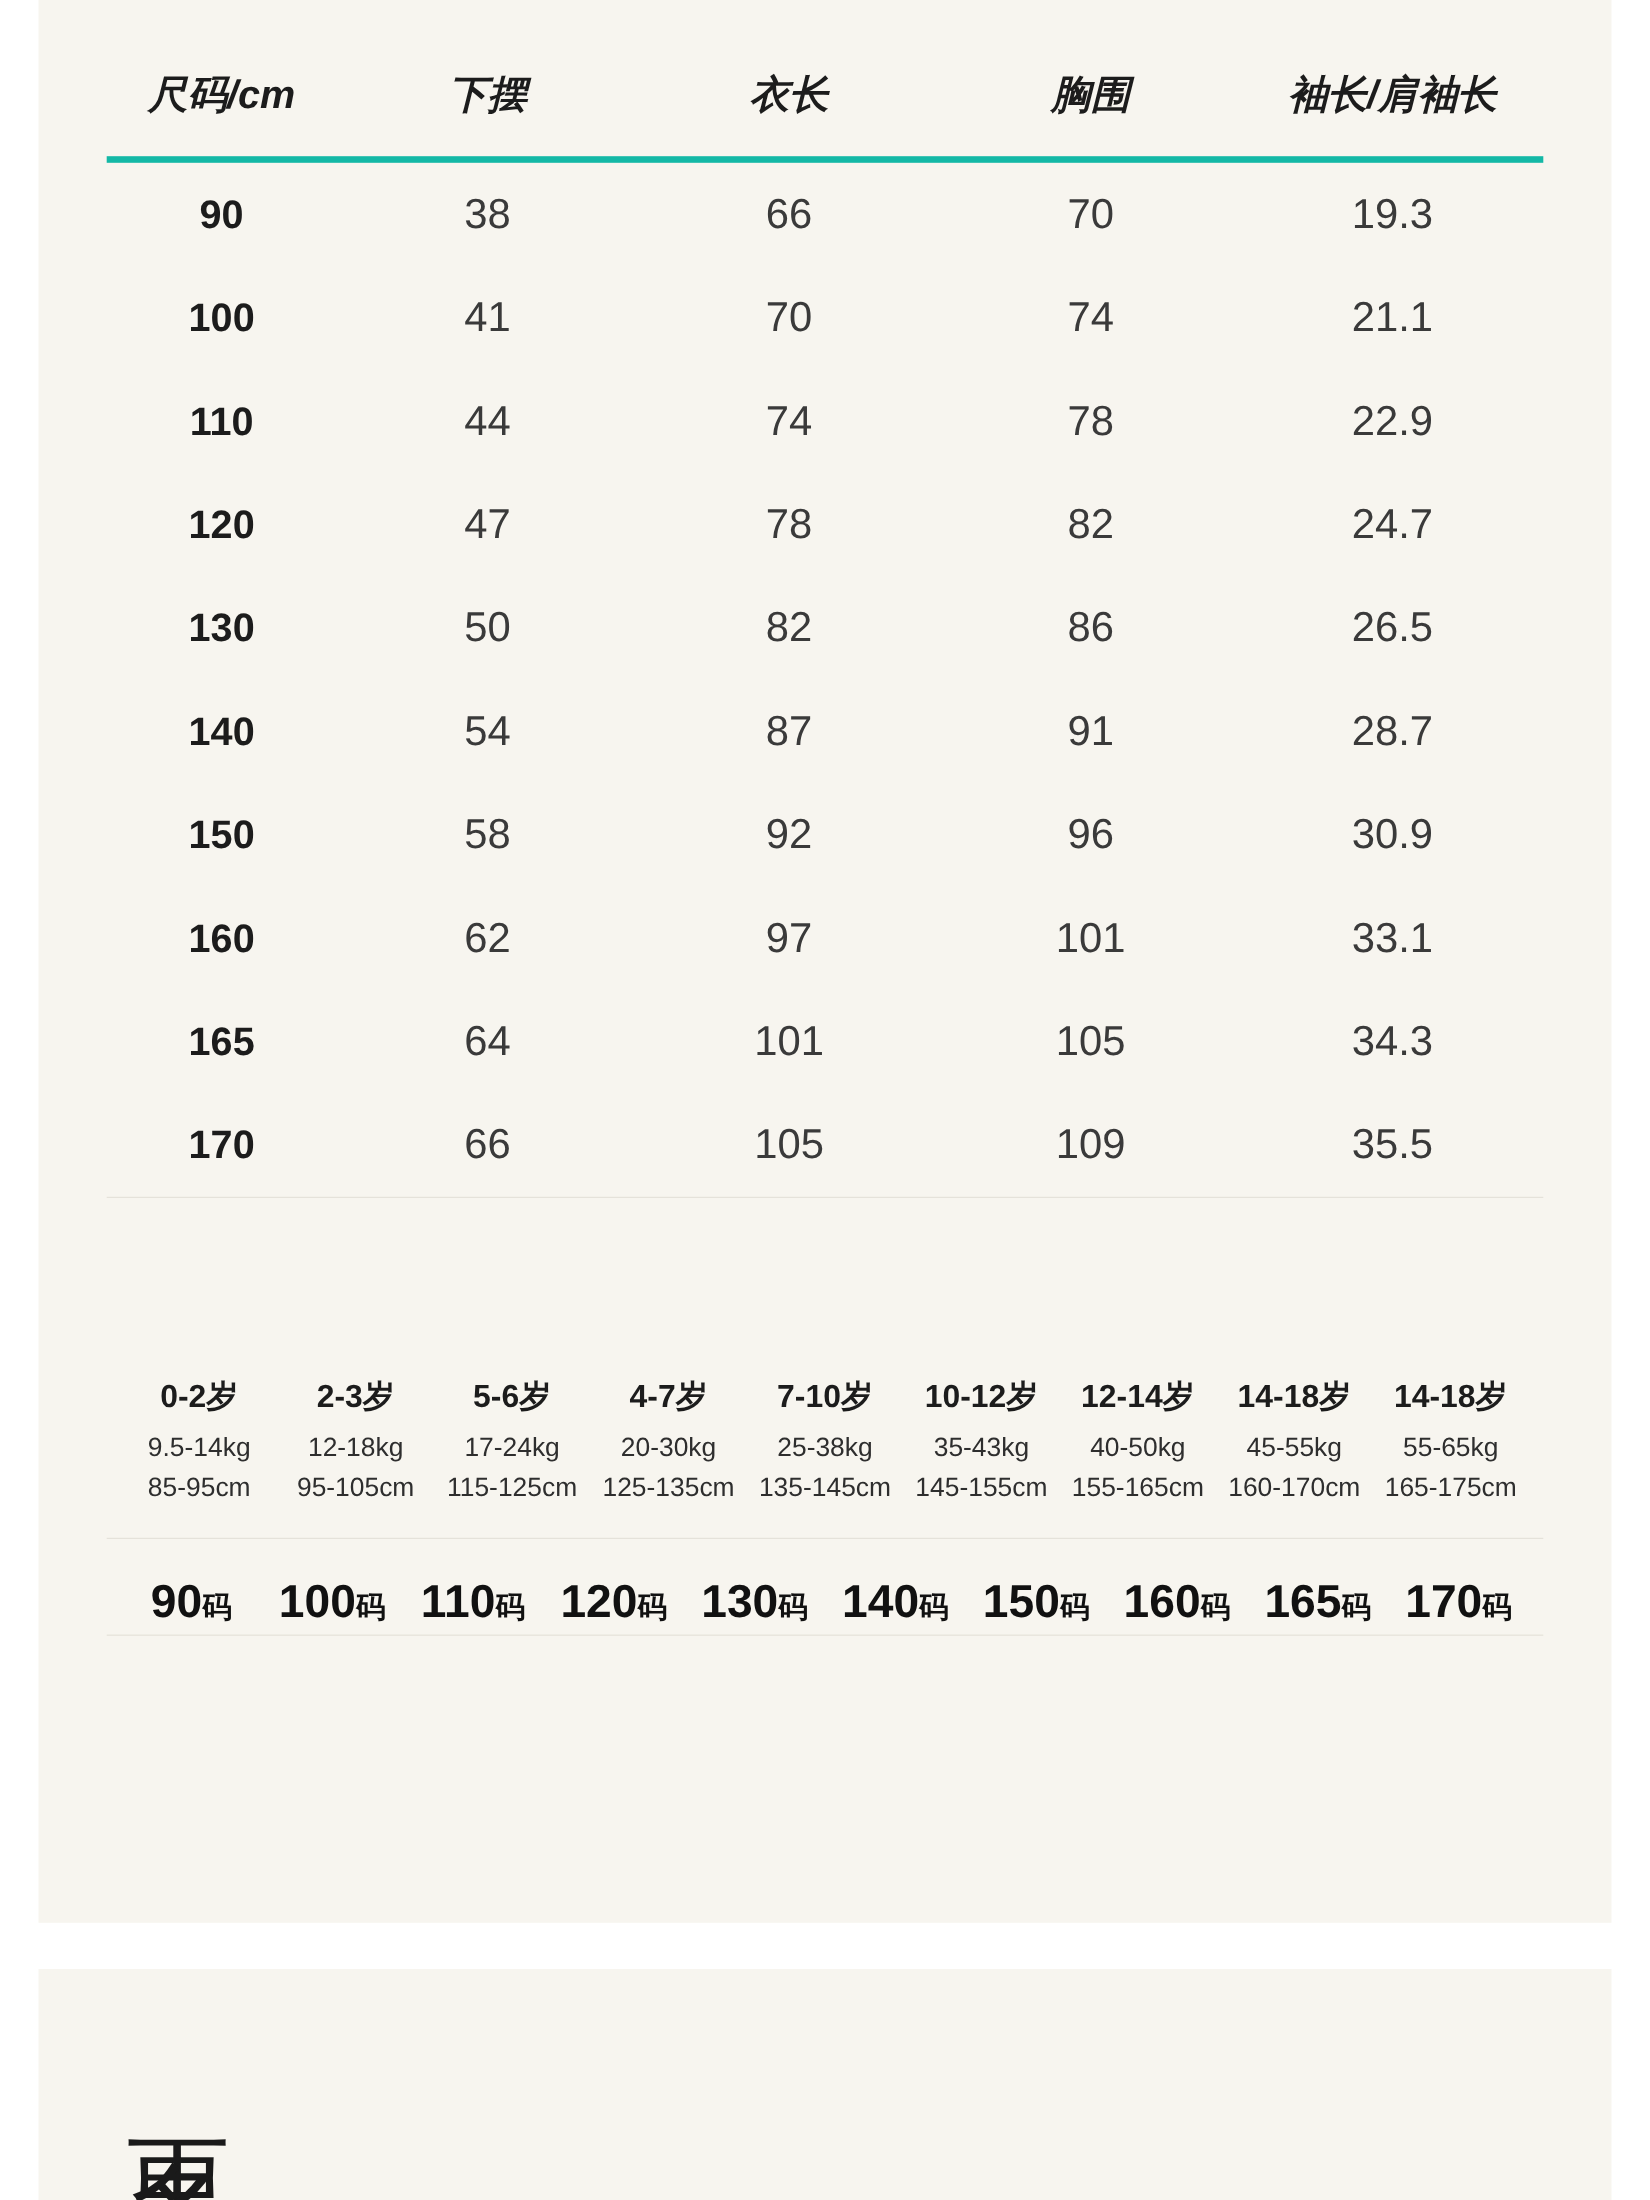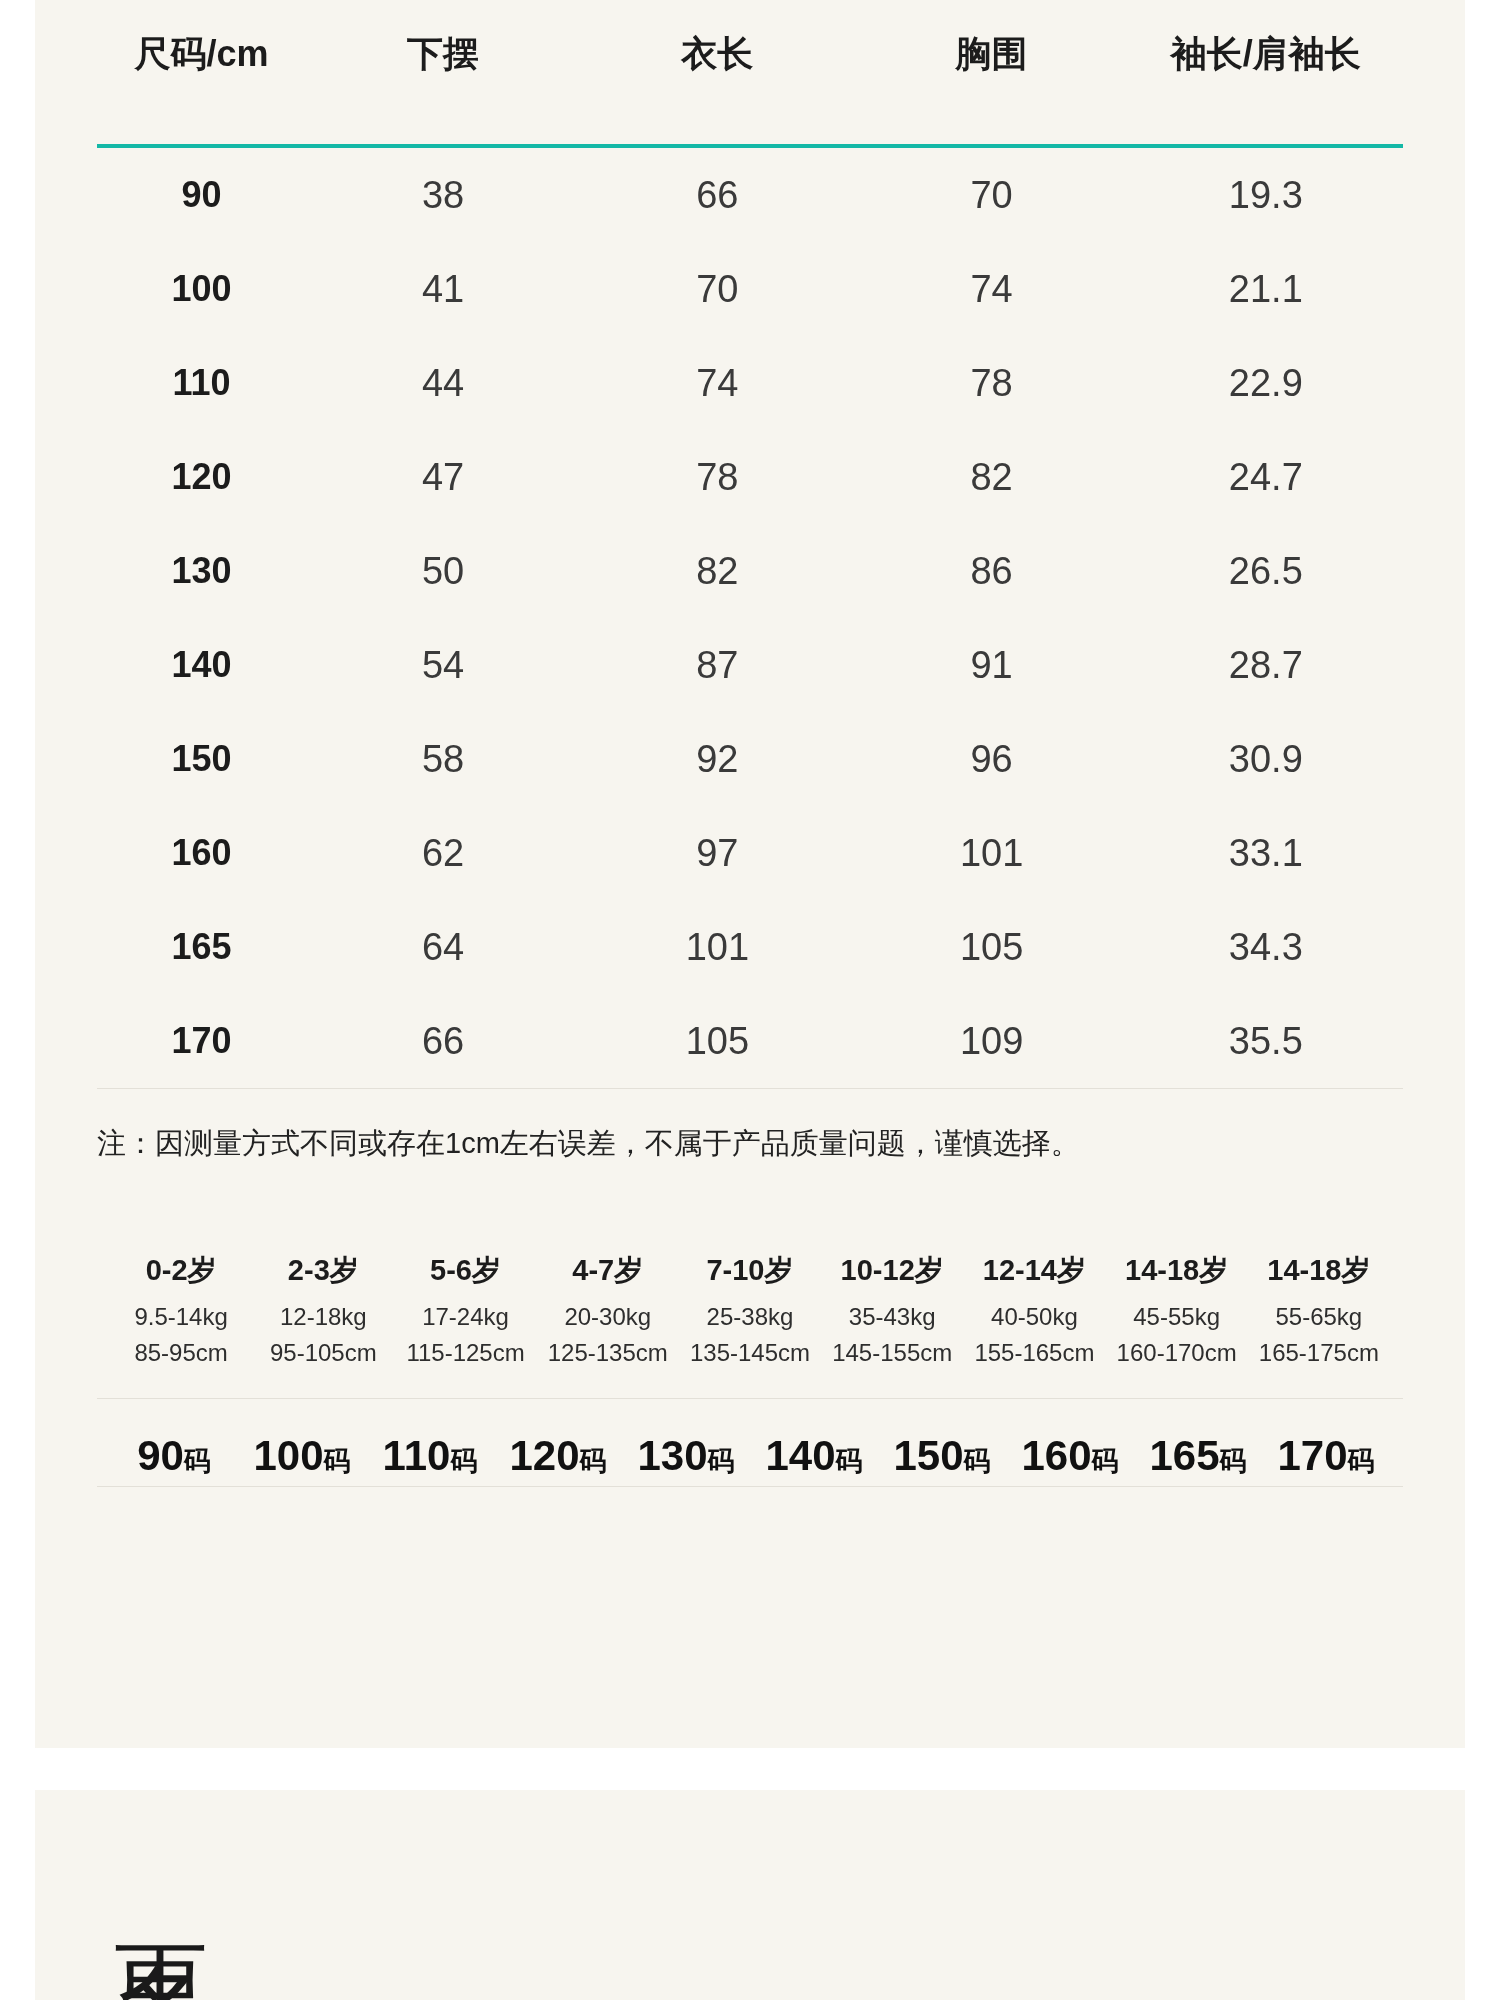--- a/index.html
+++ b/index.html
@@ -27,24 +27,25 @@
   
   .st-wrap {
     position: absolute;
     top: 0; left: 62px; right: 62px;
   }
   .st-header {
     display: flex;
     height: 148px;
     box-sizing: border-box;
     padding-top: 30px;
-    align-items: flex-start;
-    border-bottom: 4px solid #14b8a6;
+    align-items: center;
+    border-bottom: 6px solid #14b8a6;
     font-weight: 700;
     font-size: 36px;
+    font-style: italic;
   }
   .st-body {
     border-bottom: 1px solid #e3e0d8;
   }
   .st-row {
     display: flex;
     height: 94px;
     align-items: center;
   }
   .st-cell {
@@ -242,21 +243,20 @@
         <div class="st-row">
           <div class="st-cell col-first st-sizelabel">170</div>
           <div class="st-cell st-value">66</div>
           <div class="st-cell st-value">105</div>
           <div class="st-cell st-value">109</div>
           <div class="st-cell st-value">35.5</div>
         </div>
       </div>
   </div>
 
-  <div class="note">注：因测量方式不同或存在1cm左右误差，不属于产品质量问题，谨慎选择。</div>
 
   <div class="age-cols" id="age-cols">
       <div class="age-col">
         <div class="age-age">0-2岁</div>
         <div class="age-sub weight">9.5-14kg</div>
         <div class="age-sub height">85-95cm</div>
       </div>
       <div class="age-col">
         <div class="age-age">2-3岁</div>
         <div class="age-sub weight">12-18kg</div>

